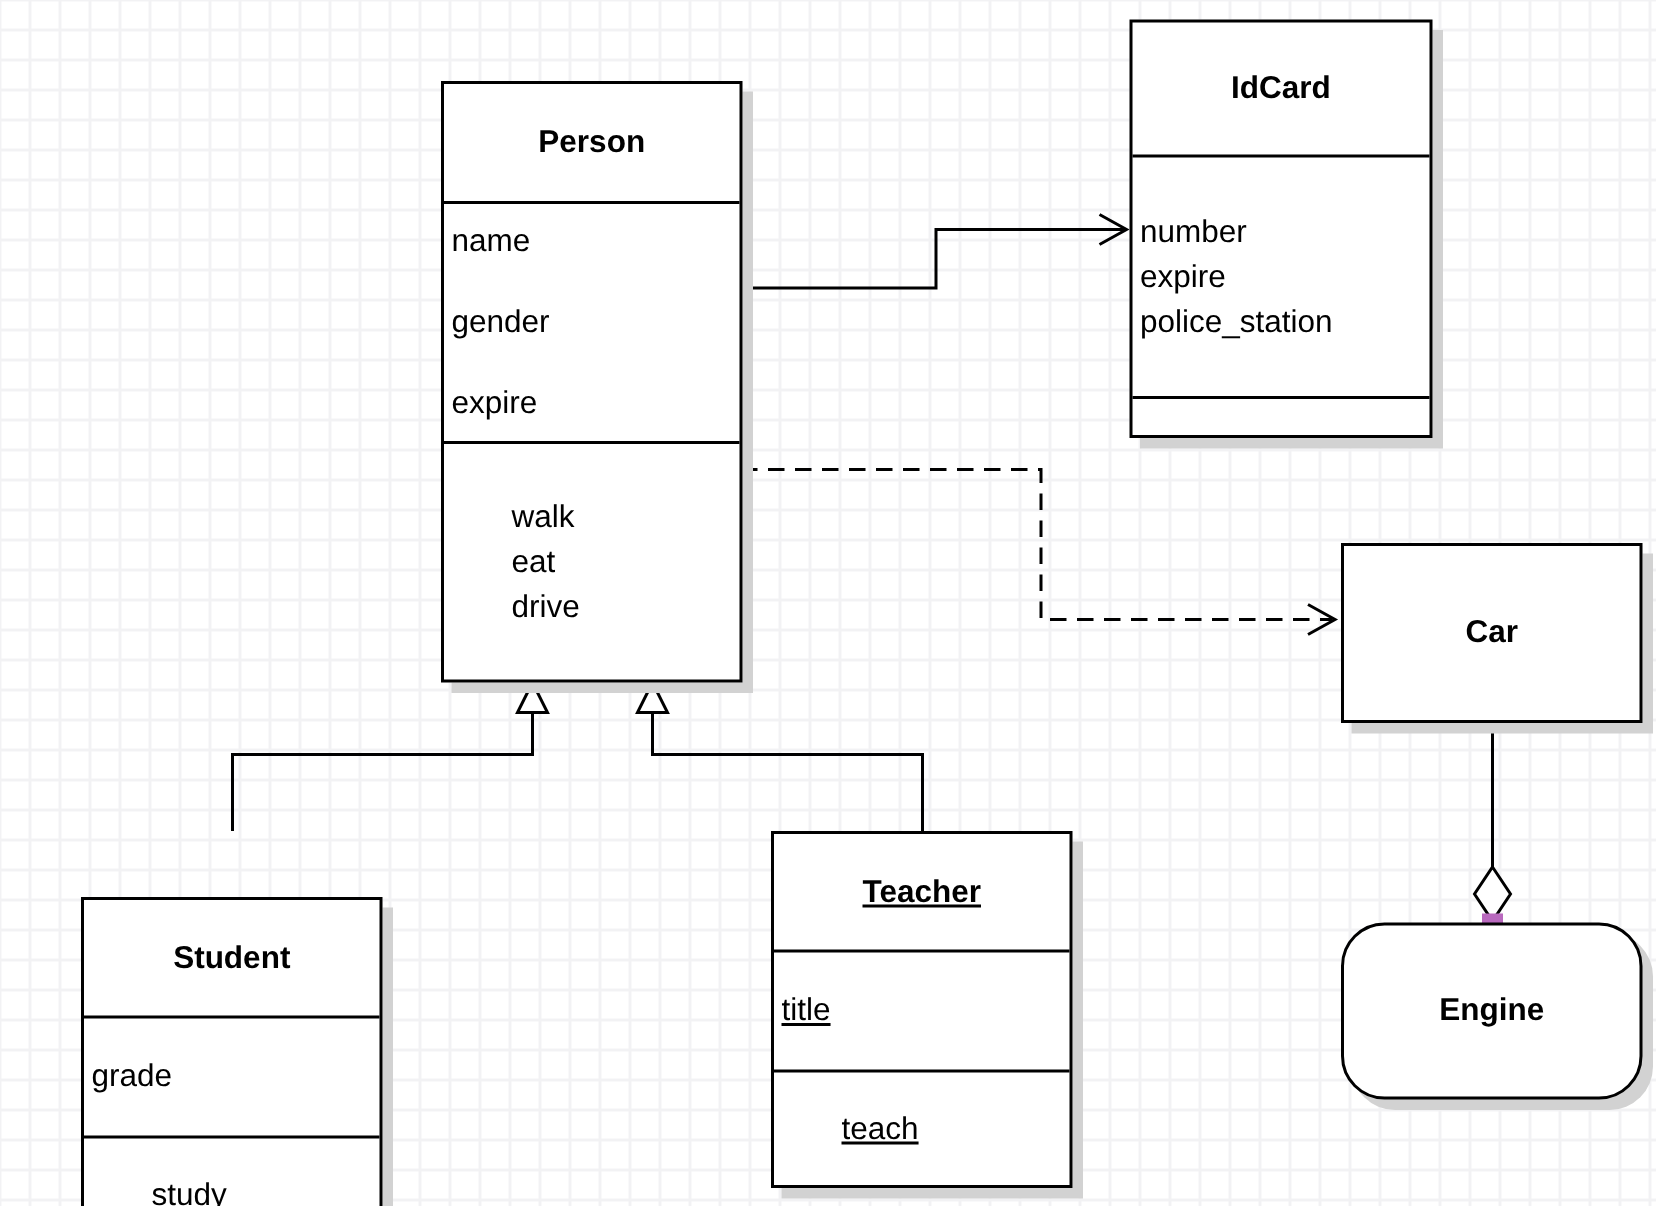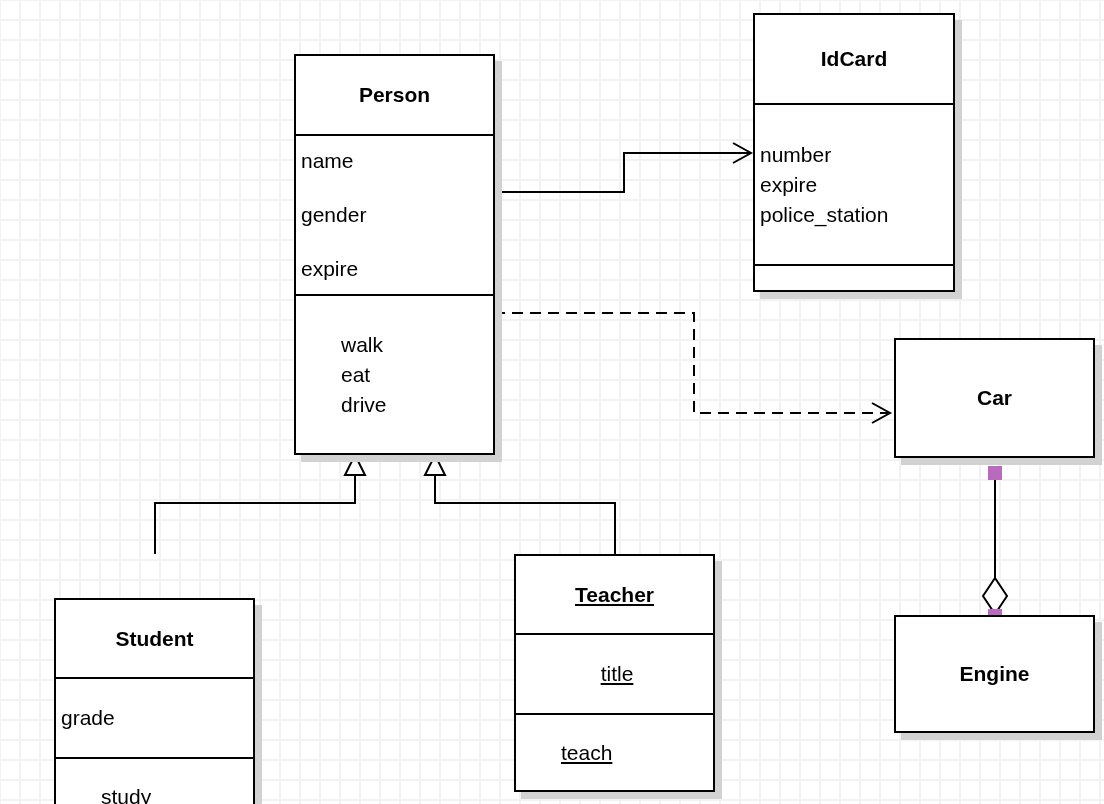--- a/index.html
+++ b/index.html
@@ -74,23 +74,23 @@
   .c-person  .uml-title   { height: 78px; }
   .c-person  .sec-attrs   { height: 160px; gap: 24px; }
   .c-idcard  { left: 753px; top: 13px;  width: 202px; height: 279px; }
   .c-idcard  .uml-title   { height: 88px; }
   .c-idcard  .sec-attrs   { height: 161px; }
   .c-student { left: 54px;  top: 554px; width: 201px; height: 238px; margin-top: 44px; }
   .c-student .uml-title   { height: 77px; }
   .c-student .sec-attrs   { height: 80px; }
   .c-teacher { left: 514px; top: 554px; width: 201px; height: 238px; text-decoration: underline; }
   .c-teacher .uml-title   { height: 77px; }
-  .c-teacher .sec-attrs   { height: 80px; text-align: center; }
-  .c-car     { left: 894px; top: 338px; width: 201px; height: 120px; }
-  .c-engine  { left: 894px; top: 615px; width: 201px; height: 118px; }
+  .c-teacher .sec-attrs   { height: 80px; }
+  .c-car     { left: 894px; top: 362px; width: 201px; height: 120px; }
+  .c-engine  { left: 894px; top: 615px; width: 201px; height: 118px; border-radius: 29px; }
 </style>
 </head>
 <body>
 
 <div class="canvas">
 
   <svg class="connectors" viewBox="0 0 1104 804">
 
     <g>
       <path class="conn" d="M494 192 L624 192 L624 153 L750 153"></path>

